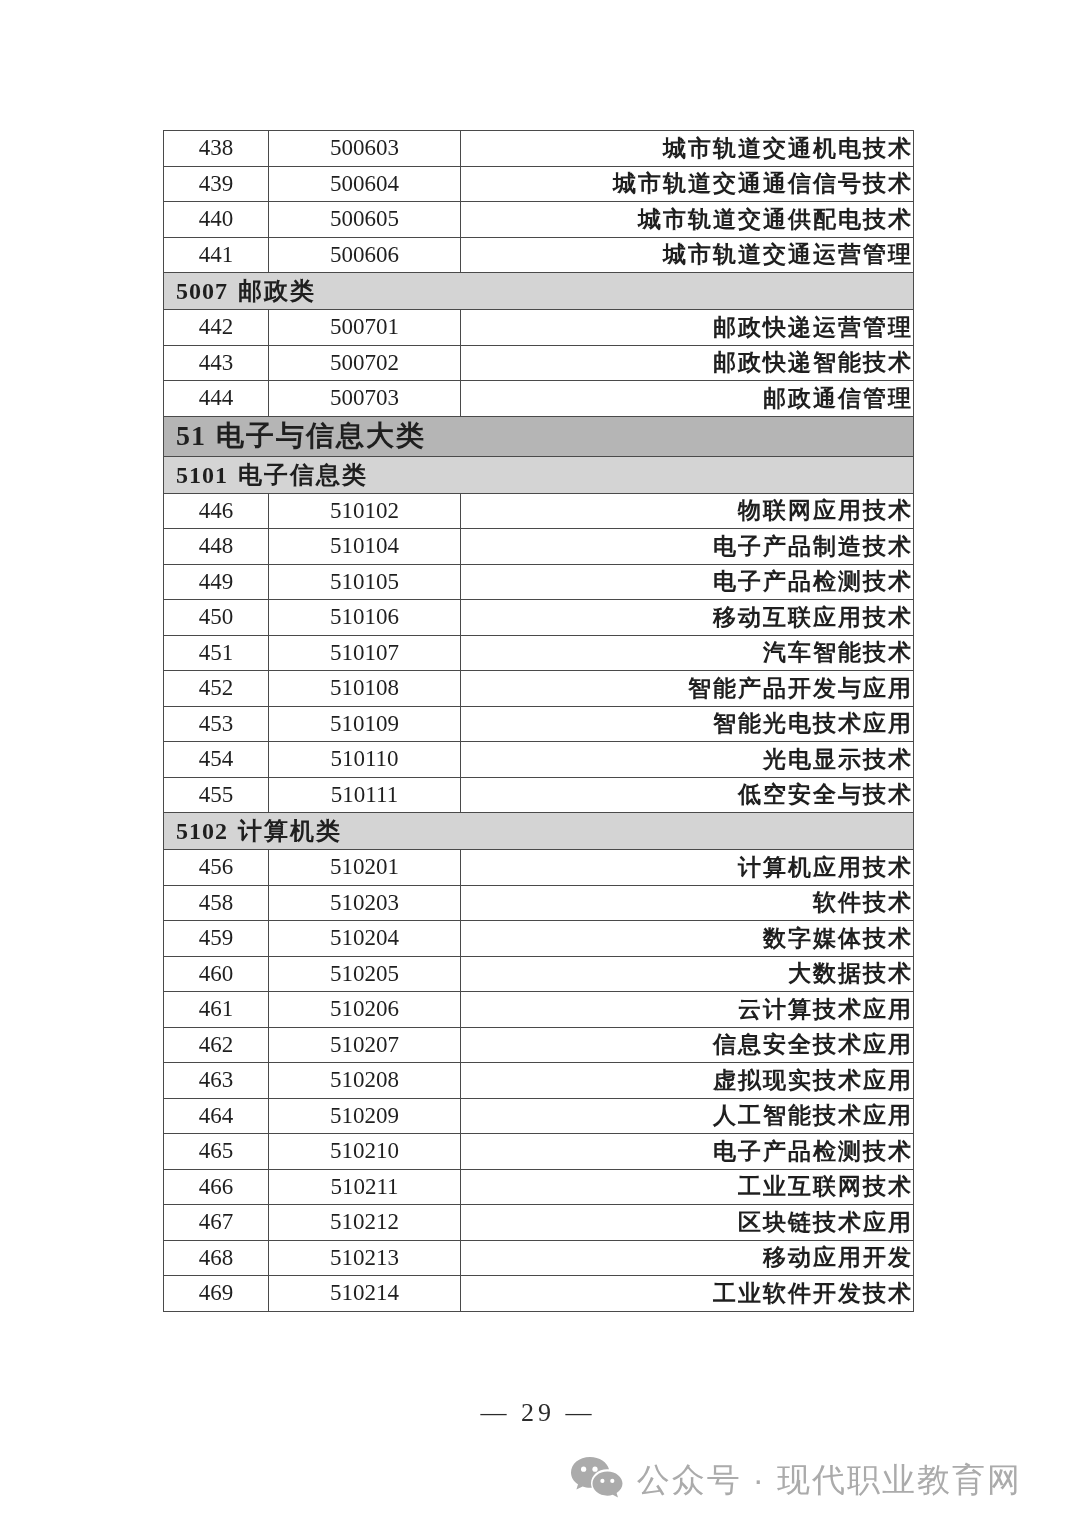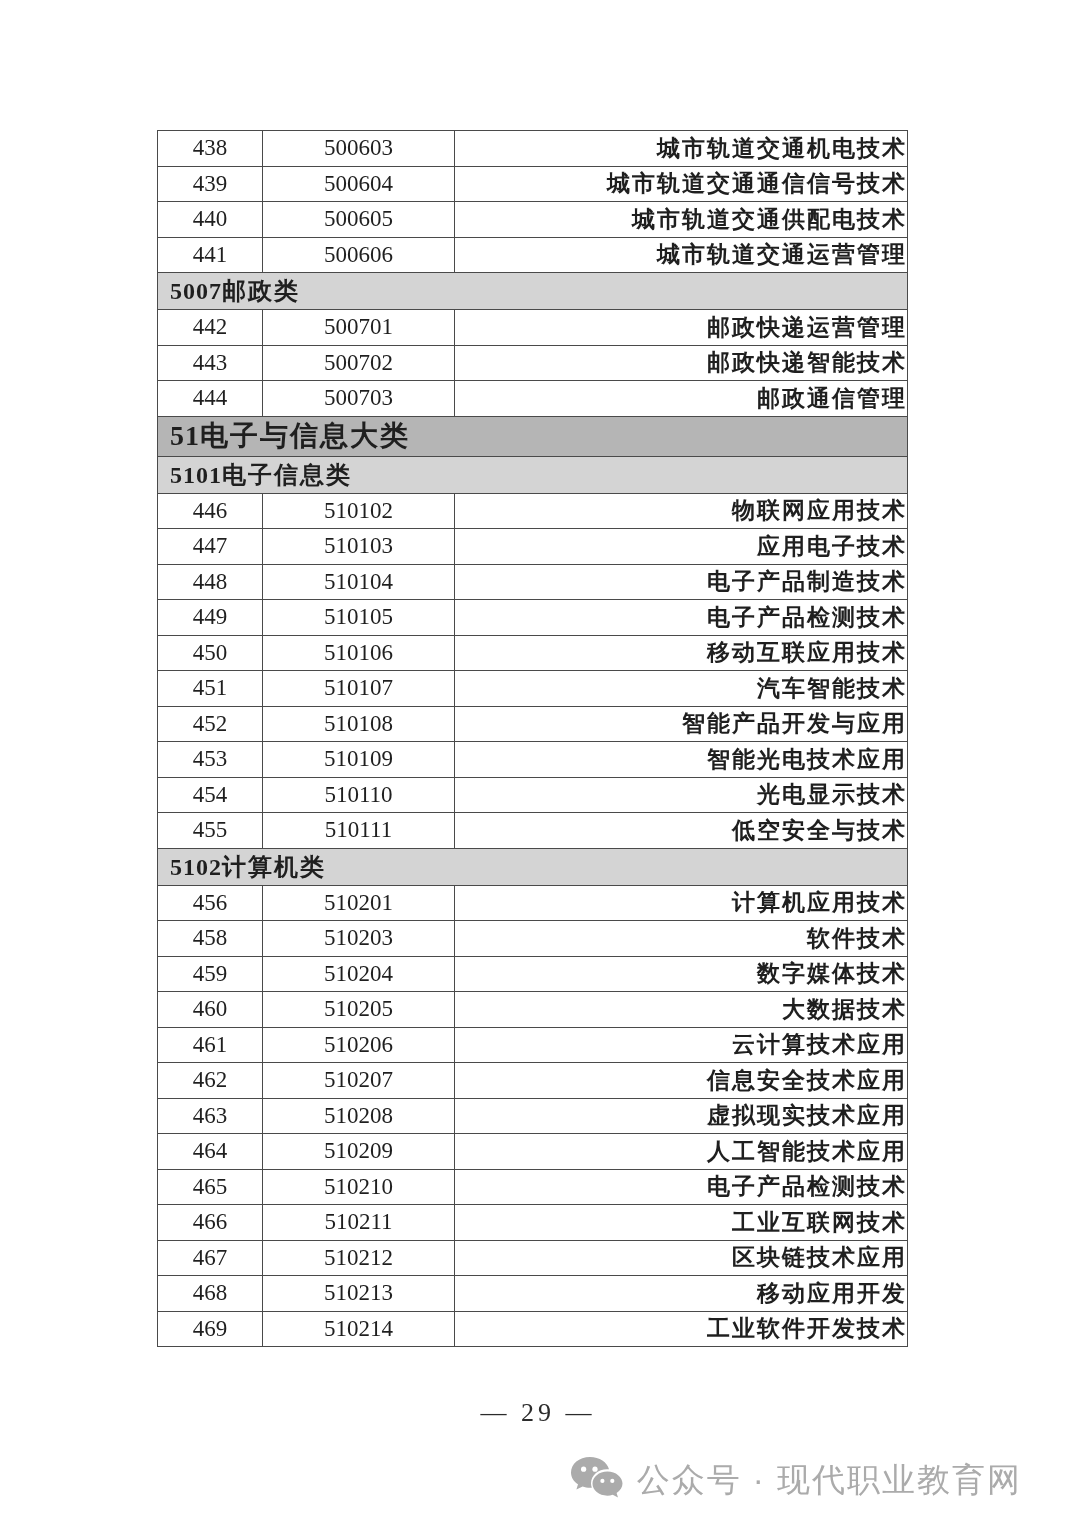--- a/index.html
+++ b/index.html
@@ -15,21 +15,21 @@
     position:relative;
     width:1080px;
     height:1527px;
     background:#ffffff;
     font-family:"Liberation Serif","DejaVu Serif",serif;
     color:var(--text);
     overflow:hidden;
   }
   table.code-table{
     position:absolute;
-    left:157px;
+    left:163px;
     top:130px;
     width:750px;
     border-collapse:collapse;
     table-layout:fixed;
   }
   table.code-table td{
     border:1px solid var(--border);
     font-size:23px;
     height:35.5px;
     vertical-align:middle;
@@ -56,20 +56,21 @@
     font-size:24px;
   }
   tr.section-row.major td{
     background:var(--major-bg);
     height:40px;
     font-size:28px;
   }
   .section-code{
     font-weight:bold;
     font-family:"Liberation Serif","DejaVu Serif",serif;
+    margin-right:10px;
   }
   .section-name{
     font-weight:bold;
     letter-spacing:2px;
   }
   tr.section-row.major .section-code,
   tr.section-row.major .section-name{
     font-weight:bold;
   }
   .page-number{
@@ -149,25 +150,20 @@
         <tr class="section-row major">
           <td colspan="3"><span class="section-code">51</span><span class="section-name">电子与信息大类</span></td>
         </tr>
         <tr class="section-row sub">
           <td colspan="3"><span class="section-code">5101</span><span class="section-name">电子信息类</span></td>
         </tr>
         <tr class="data-row">
           <td class="seq-cell">446</td>
           <td class="code-cell">510102</td>
           <td class="name-cell">物联网应用技术</td>
-        </tr>
-        <tr class="data-row">
-          <td class="seq-cell">447</td>
-          <td class="code-cell">510103</td>
-          <td class="name-cell">应用电子技术</td>
         </tr>
         <tr class="data-row">
           <td class="seq-cell">448</td>
           <td class="code-cell">510104</td>
           <td class="name-cell">电子产品制造技术</td>
         </tr>
         <tr class="data-row">
           <td class="seq-cell">449</td>
           <td class="code-cell">510105</td>
           <td class="name-cell">电子产品检测技术</td>

